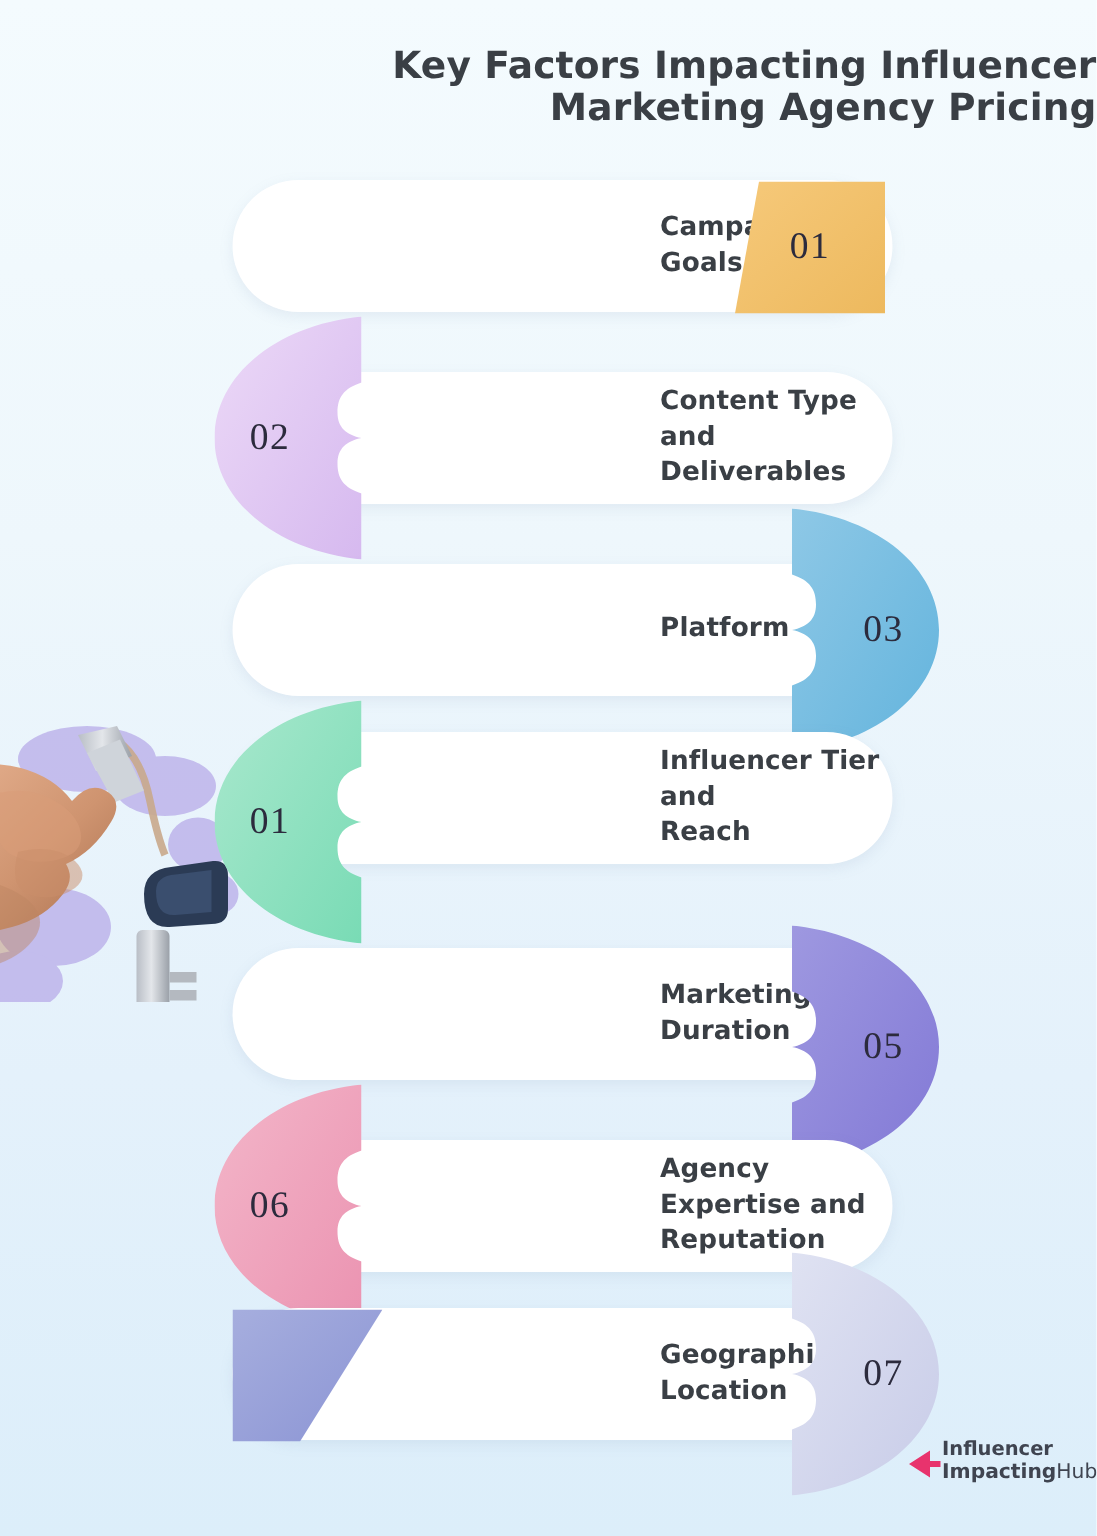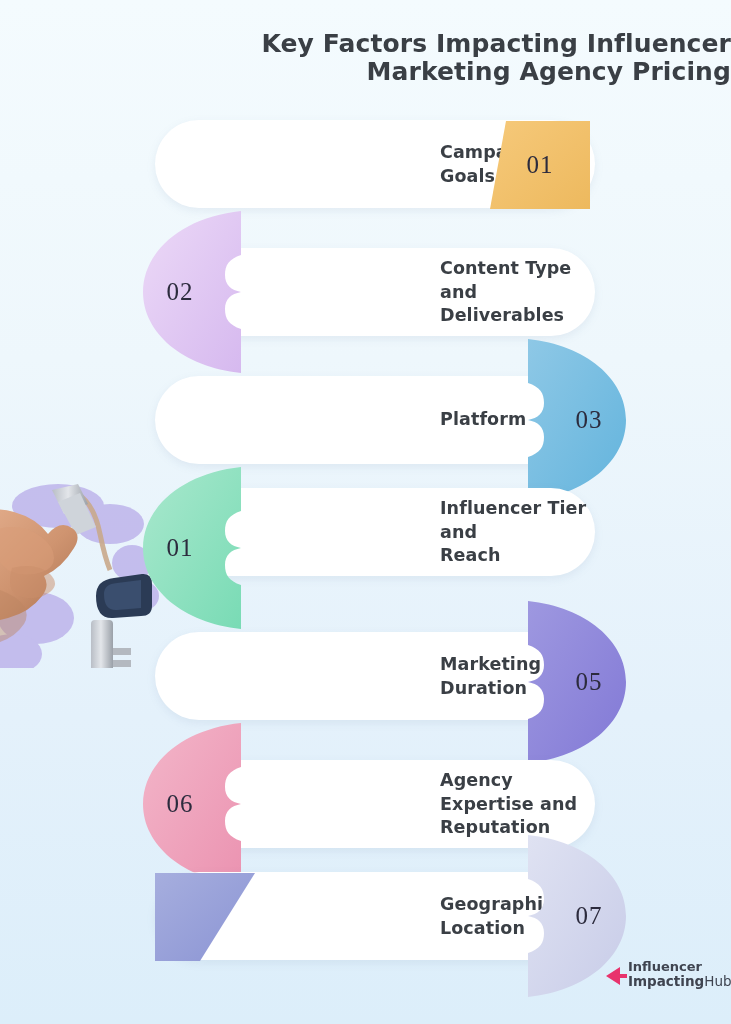--- a/index.html
+++ b/index.html
@@ -184,21 +184,21 @@
         </defs>
         <path d="M98 0 C40 6 0 40 0 81 C0 122 40 156 98 162 L98 118 C86 114 82 108 82 98 C82 88 88 83 98 81 C88 79 82 74 82 64 C82 54 86 48 98 44 Z" fill="url(#g3)"></path>
       </svg>
       <span class="num">01</span>
     </div>
     <div class="row" style="top: 632px;">
       <div class="bar right">
         <div class="label">Marketing Duration</div>
       </div>
     </div>
-    <div class="badge fan-r" style="top: 601px; left: 528px;">
+    <div class="badge fan-r" style="top: 617px; left: 528px;">
       <svg class="shape" viewBox="0 0 98 162" width="98" height="162">
         <defs>
           <linearGradient id="g4" x1="0" y1="0" x2="1" y2="1">
             <stop offset="0%" stop-color="#9e98e0"></stop>
             <stop offset="100%" stop-color="#8279d6"></stop>
           </linearGradient>
         </defs>
         <path d="M0 0 C58 6 98 40 98 81 C98 122 58 156 0 162 L0 118 C12 114 16 108 16 98 C16 88 10 83 0 81 C10 79 16 74 16 64 C16 54 12 48 0 44 Z" fill="url(#g4)"></path>
       </svg>
       <span class="num">05</span>

